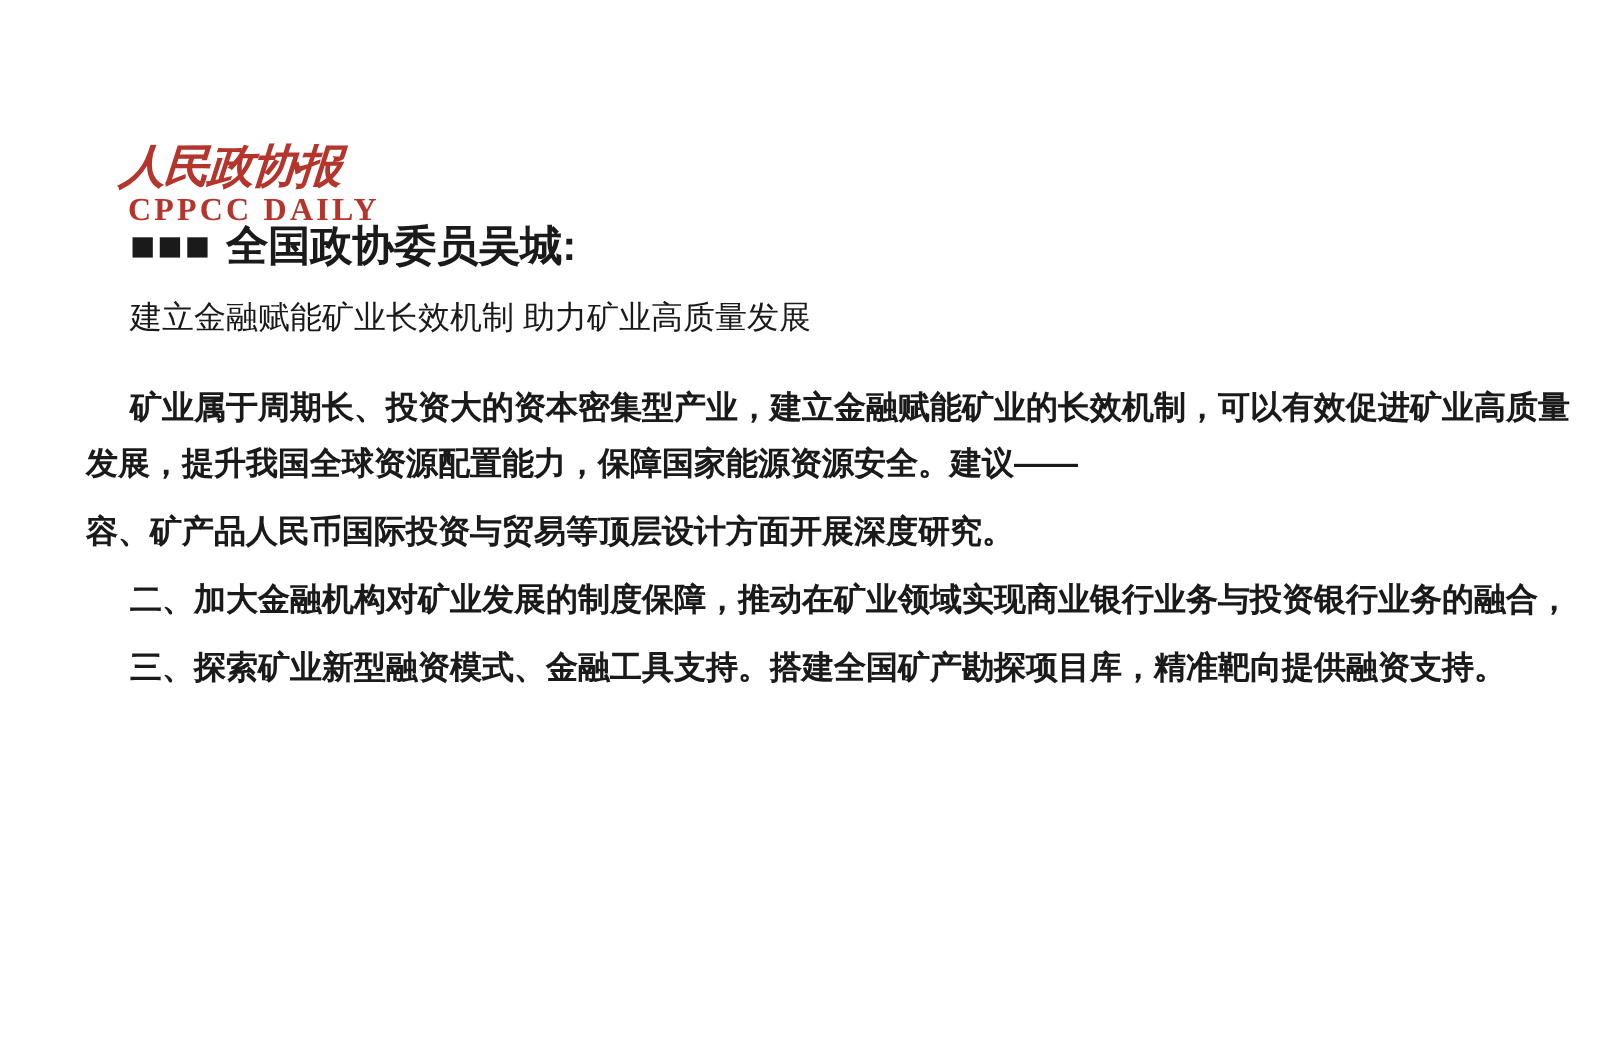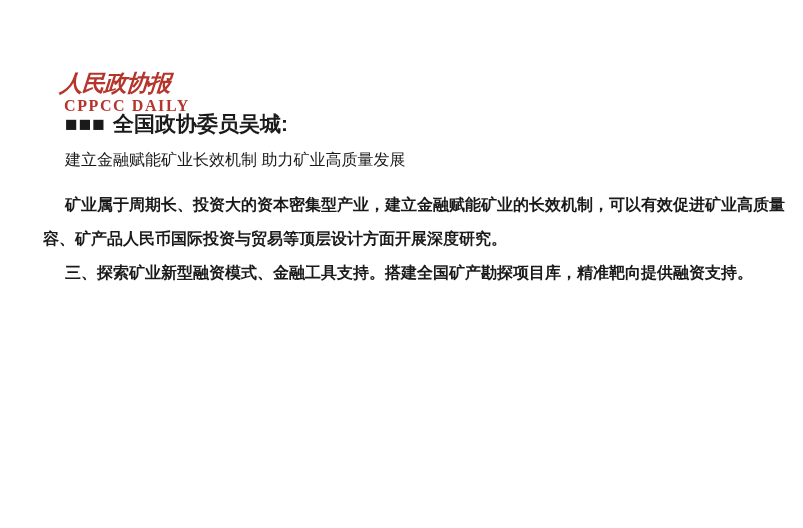--- a/index.html
+++ b/index.html
@@ -93,27 +93,29 @@
   <div class="byline">
     <span class="marker">■■■</span><span>全国政协委员吴城:</span>
   </div>
 
   <div class="headline">建立金融赋能矿业长效机制 助力矿业高质量发展</div>
 
   <div class="body-text">
 
     <div class="para">
       <div class="line first">矿业属于周期长、投资大的资本密集型产业，建立金融赋能矿业的长效机制，可以有效促进矿业高质量</div>
+      <div class="line">发展，提升我国全球资源配置能力，保障国家能源资源安全。建议——</div>
     </div>
 
     <div class="para">
       <div class="line">容、矿产品人民币国际投资与贸易等顶层设计方面开展深度研究。</div>
     </div>
 
     <div class="para">
+      <div class="line first">二、加大金融机构对矿业发展的制度保障，推动在矿业领域实现商业银行业务与投资银行业务的融合，</div>
     </div>
 
     <div class="para gap-after">
       <div class="line first">三、探索矿业新型融资模式、金融工具支持。搭建全国矿产勘探项目库，精准靶向提供融资支持。</div>
     </div>
 
 
   </div>
 </div>
 

